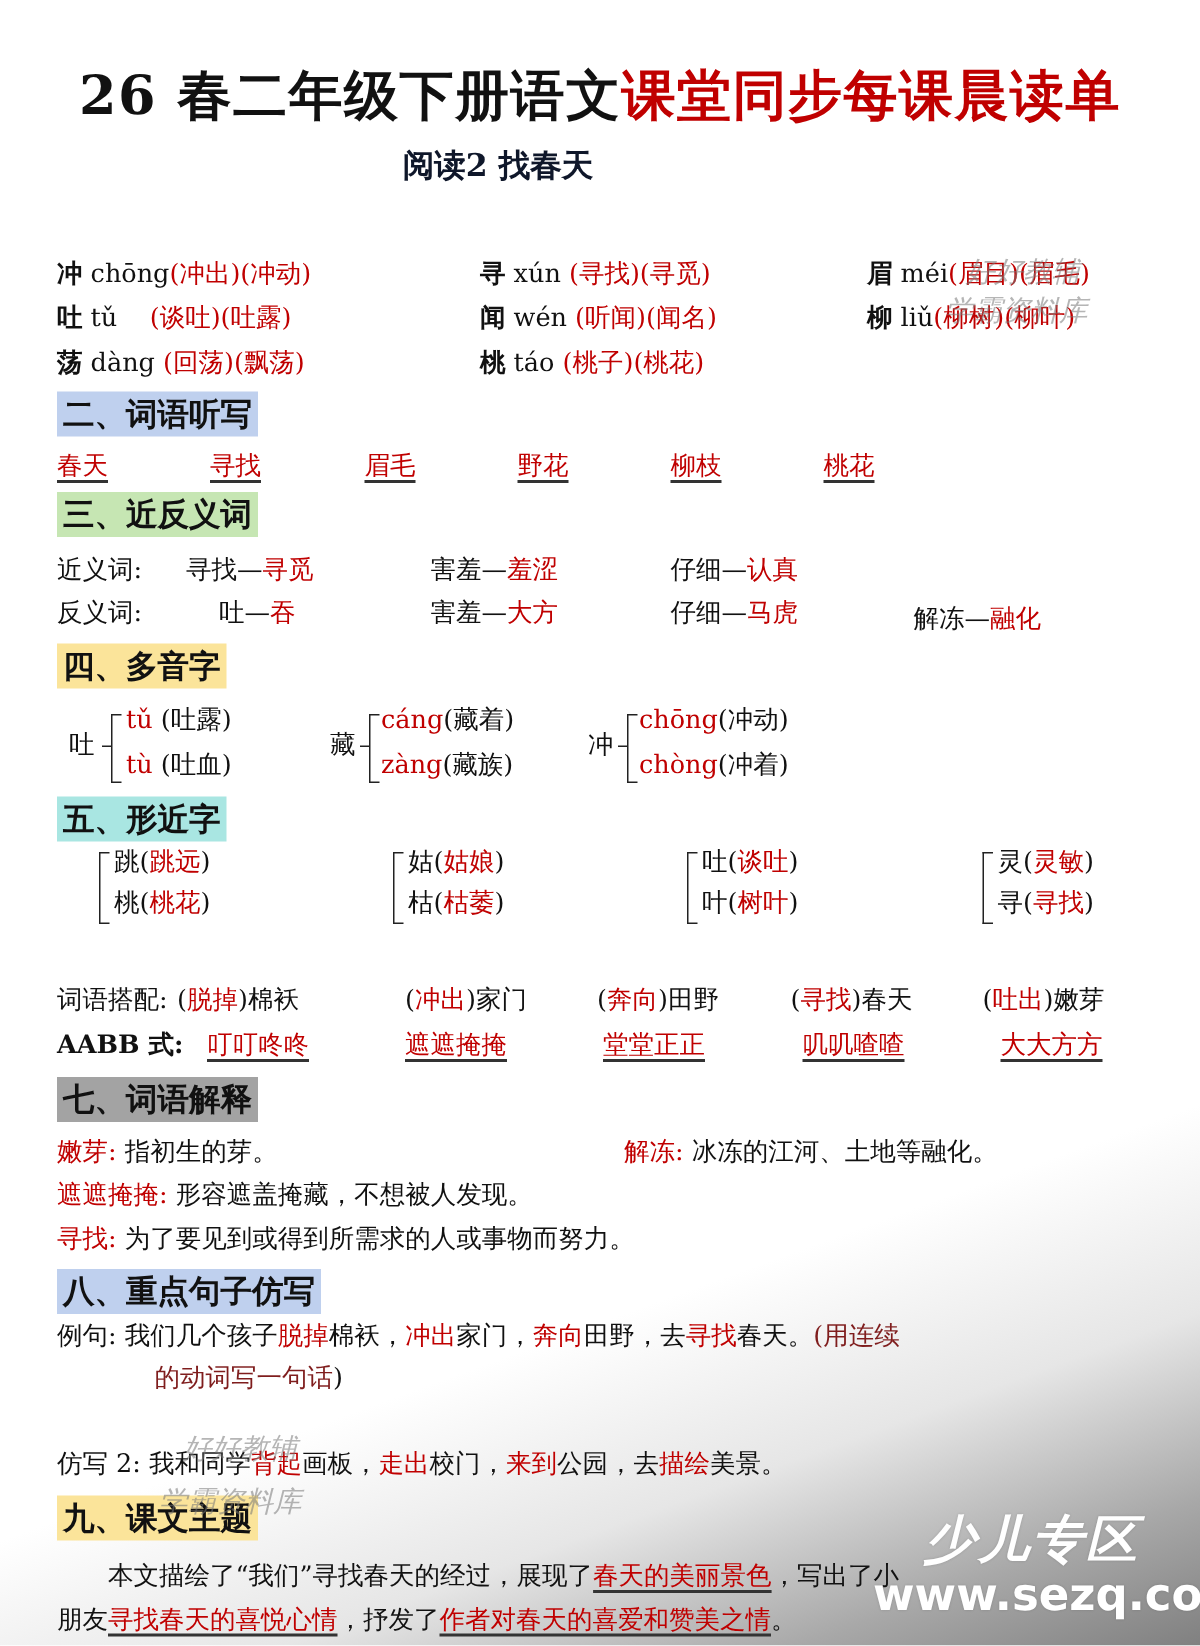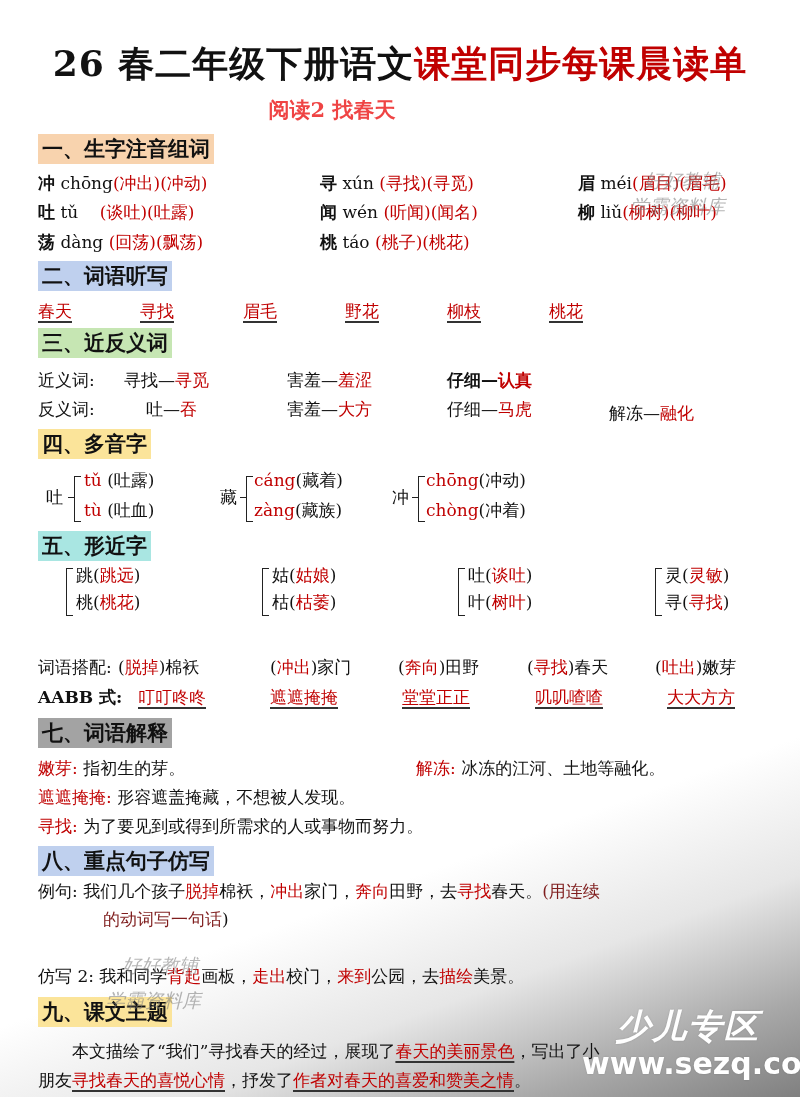--- a/index.html
+++ b/index.html
@@ -17,21 +17,21 @@
   }
   .content { position: absolute; left: 0; top: 0; width: 800px; height: 1097px; z-index: 1; }
   .abs { position: absolute; white-space: nowrap; }
   .title {
     top: 40px; left: 0; width: 800px; text-align: center;
     font-size: 36px; font-weight: bold; letter-spacing: 1px;
   }
   .title .red { color: #c00000; }
   .subtitle {
     top: 96px; left: 0; width: 664px; text-align: center;
-    font-size: 21px; color: #ef4444; font-weight: bold;
+    font-size: 21px; color: #0f172a; font-weight: bold;
   }
   .sec-head {
     position: absolute; left: 38px; height: 30px; line-height: 30px;
     font-size: 21px; font-weight: bold; padding: 0 4px; color: #111;
   }
   .row { position: absolute; font-size: 17px; line-height: 22px; white-space: nowrap; }
   .red { color: #c00000; }
   .blue { color: #7f1d1d; }
   .ul { text-decoration: underline; text-decoration-color: #333; text-underline-offset: 4px; text-decoration-thickness: 2px; }
   .py { font-family: "DejaVu Serif", serif; }
@@ -58,21 +58,20 @@
 
 <div class="page-bg"></div>
 
 <div class="content">
 
   <div class="abs title">
     <span>26 春二年级下册语文</span><span class="red">课堂同步每课晨读单</span>
   </div>
   <div class="abs subtitle">阅读2  找春天</div>
 
-  <div class="sec-head" style="top:134px; background:#f8d3ae;">一、生字注音组词</div>
   <div class="row" style="top:172px; left:38px;">
     <b>冲</b> <span class="py">chōng</span><span class="red">(冲出)(冲动)</span>
   </div>
   <div class="row" style="top:172px; left:320px;">
     <b>寻</b> <span class="py">xún</span> <span class="red">(寻找)(寻觅)</span>
   </div>
   <div class="row" style="top:172px; left:578px;">
     <b>眉</b> <span class="py">méi</span><span class="red">(眉目)(眉毛)</span>
   </div>
   <div class="row" style="top:201px; left:38px;">
@@ -96,21 +95,21 @@
   <div class="row red ul" style="top:300px; left:140px;">寻找</div>
   <div class="row red ul" style="top:300px; left:243px;">眉毛</div>
   <div class="row red ul" style="top:300px; left:345px;">野花</div>
   <div class="row red ul" style="top:300px; left:447px;">柳枝</div>
   <div class="row red ul" style="top:300px; left:549px;">桃花</div>
 
   <div class="sec-head" style="top:328px; background:#c6e6b3;">三、近反义词</div>
   <div class="row" style="top:369px; left:38px;">近义词:</div>
   <div class="row" style="top:369px; left:124px;"><span>寻找—</span><span class="red">寻觅</span></div>
   <div class="row" style="top:369px; left:287px;"><span>害羞—</span><span class="red">羞涩</span></div>
-  <div class="row" style="top:369px; left:447px;font-weight:bold;"><span>仔细—</span><span class="red">认真</span></div>
+  <div class="row" style="top:369px; left:447px;"><span>仔细—</span><span class="red">认真</span></div>
   <div class="row" style="top:369px; left:609px;margin-top:33px;"><span>解冻—</span><span class="red">融化</span></div>
   <div class="row" style="top:398px; left:38px;">反义词:</div>
   <div class="row" style="top:398px; left:146px;"><span>吐—</span><span class="red">吞</span></div>
   <div class="row" style="top:398px; left:287px;"><span>害羞—</span><span class="red">大方</span></div>
   <div class="row" style="top:398px; left:447px;"><span>仔细—</span><span class="red">马虎</span></div>
 
   <div class="sec-head" style="top:429px; background:#fbe49a;">四、多音字</div>
 
   <div class="row" style="top:486px; left:46px;">吐</div>
   <div class="brace-mid" style="top:497px; left:68px;"></div>

